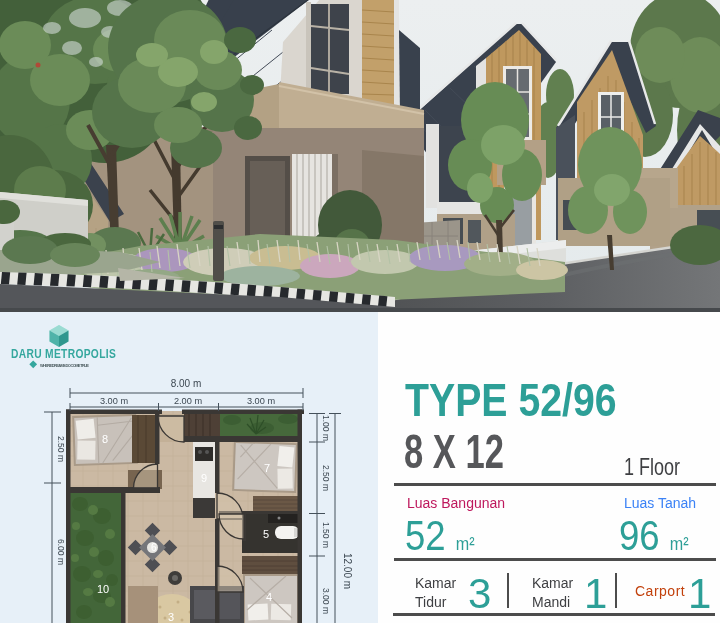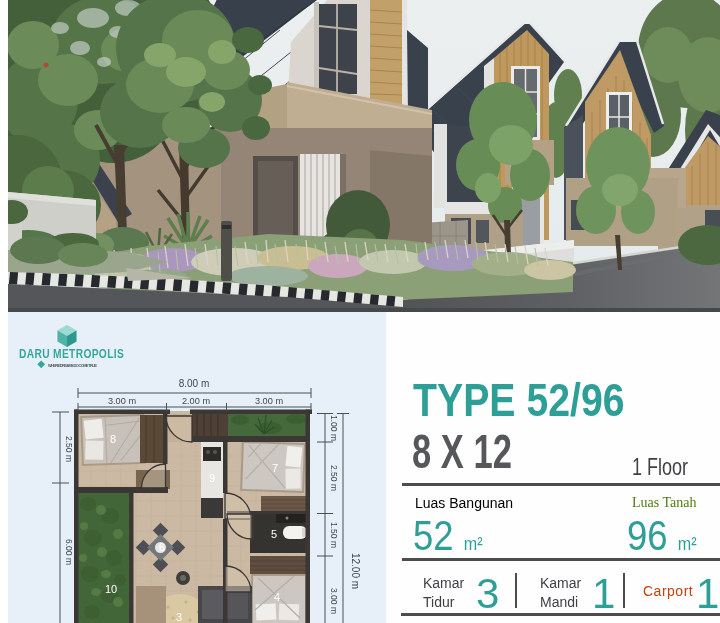--- a/index.html
+++ b/index.html
@@ -1,17 +1,17 @@
 <!DOCTYPE html>
 <html><head>
 <meta charset="utf-8">
 <style>
   html,body{margin:0;padding:0;width:720px;height:623px;overflow:hidden;
     font-family:"Liberation Sans",sans-serif;background:#fff;}
-  #stage{position:absolute;left:8px;top:0;width:632px;height:623px;}
+  #stage{position:absolute;left:0;top:0;width:632px;height:623px;}
   .abs{position:absolute;}
 </style>
 </head>
 <body>
 <div id="stage">
 
 <div class="abs" id="photo" style="left:0;top:0;width:720px;height:312px;">
 <svg width="720" height="312" viewBox="0 0 720 312" xmlns="http://www.w3.org/2000/svg">
   <defs>
     <linearGradient id="skyg" x1="0" y1="0" x2="0" y2="1">
@@ -591,25 +591,25 @@
 <div class="abs" id="rightpanel" style="left:378px;top:312px;width:342px;height:311px;background:#fefefe;">
 
   <div class="abs" id="t-type" style="left:27px;top:60px;width:300px;color:#2d9f97;font-weight:700;font-size:47px;white-space:nowrap;transform:scaleX(.835);transform-origin:0 0;">TYPE 52/96</div>
 
   <div class="abs" id="t-size" style="left:26px;top:112px;color:#56575a;font-weight:700;font-size:48px;white-space:nowrap;transform:scaleX(.72);transform-origin:0 0;">8 X 12</div>
 
   <div class="abs" id="t-floor" style="left:246px;top:141px;color:#3e3f42;font-size:24px;white-space:nowrap;transform:scaleX(.75);transform-origin:0 0;">1 Floor</div>
 
   <div class="abs" style="left:16px;top:171px;width:322px;height:2.5px;background:#4c4c4c;"></div>
 
-  <div class="abs" style="left:29px;top:183px;color:#000000;font-size:14px;white-space:nowrap;">Luas Bangunan</div>
+  <div class="abs" style="left:29px;top:183px;color:#be185d;font-size:14px;white-space:nowrap;">Luas Bangunan</div>
 
   <div class="abs" id="t-52" style="left:27px;top:199px;transform:scaleX(.85);transform-origin:0 0;color:#2d9f97;font-size:43px;white-space:nowrap;">52 <span style="font-size:19px;">m²</span></div>
 
-  <div class="abs" style="left:246px;top:183px;color:#4d7c0f;font-size:14px;white-space:nowrap;font-family:Liberation Serif, serif;">Luas Tanah</div>
+  <div class="abs" style="left:246px;top:183px;color:#3b82f6;font-size:14px;white-space:nowrap;">Luas Tanah</div>
 
   <div class="abs" id="t-96" style="left:241px;top:199px;transform:scaleX(.85);transform-origin:0 0;color:#2d9f97;font-size:43px;white-space:nowrap;">96 <span style="font-size:19px;">m²</span></div>
 
   <div class="abs" style="left:16px;top:246px;width:322px;height:2.5px;background:#4c4c4c;"></div>
 
   <div class="abs" style="left:37px;top:262px;color:#3e3f42;font-size:14px;line-height:19px;">Kamar<br>Tidur</div>
 
   <div class="abs" style="left:90px;top:258px;color:#2d9f97;font-size:42px;">3</div>
 
   <div class="abs" style="left:129px;top:261px;width:1.5px;height:35px;background:#4c4c4c;"></div>

